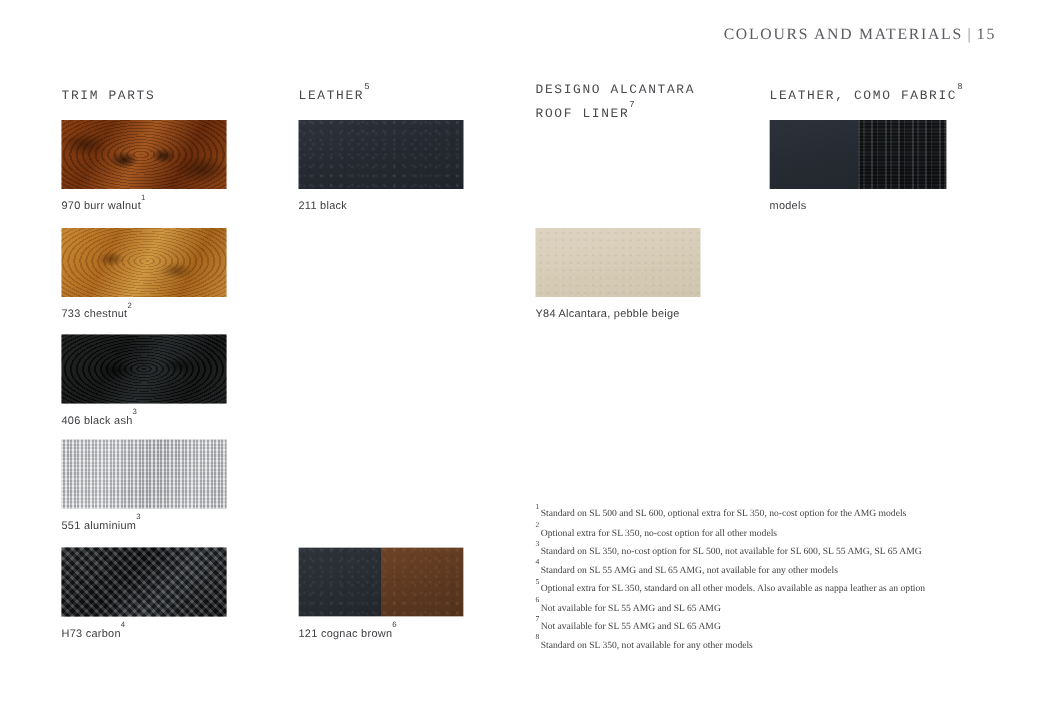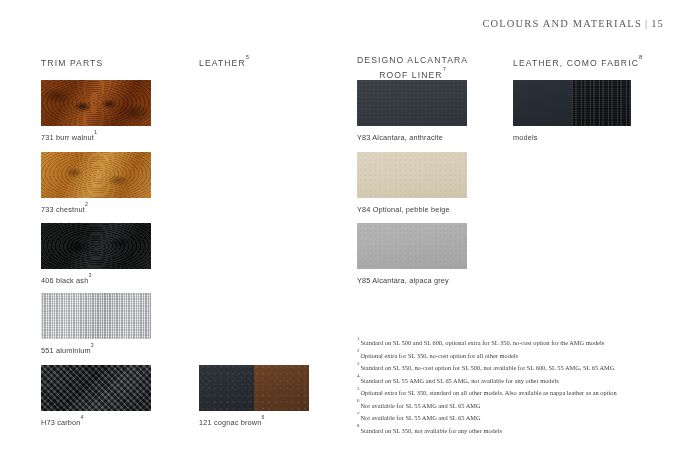--- a/index.html
+++ b/index.html
@@ -16,24 +16,24 @@
     position: absolute; top: 18px; right: 36px;
     font-family: "Liberation Serif", serif;
     font-size: 10.5px; letter-spacing: 1.15px;
     color: #5b5b60; white-space: nowrap;
   }
   .running-header .sep { padding: 0 3px; color: #8a8a8e; }
 
   
   .col-head {
     position: absolute;
-    font-family: Liberation Sans, sans-serif;
+    font-family: Liberation Mono, monospace;
     font-size: 8.6px; letter-spacing: 1.1px;
     color: #4a4a4e; line-height: 11.5px;
-    text-transform: uppercase; white-space: pre-line; text-align: center;
+    text-transform: uppercase; white-space: pre-line;
   }
   .col-head sup { font-size: 6px; letter-spacing: 0; top: -0.45em; position: relative; }
   .ch1 { left: 41px;  top: 55px; }
   .ch2 { left: 199px; top: 55px; }
   .ch3 { left: 357px; top: 55px; }
   .ch4 { left: 513px; top: 55px; }
 
   
   .swatch-wrap { position: absolute; }
   .swatch {
@@ -190,60 +190,56 @@
   </div>
 
   <div class="col-head ch1"><span>TRIM PARTS</span><sup></sup></div>
   <div class="col-head ch2"><span>LEATHER</span><sup>5</sup></div>
   <div class="col-head ch3"><span>DESIGNO ALCANTARA
 ROOF LINER</span><sup>7</sup></div>
   <div class="col-head ch4"><span>LEATHER, COMO FABRIC</span><sup>8</sup></div>
 
   <div class="swatch-wrap c1 r1">
     <div class="swatch m-walnut"></div>
-    <div class="caption"><span>731 burr walnut</span><sup>1</sup></div>
+    <div class="caption"><span>970 burr walnut</span><sup>1</sup></div>
   </div>
   <div class="swatch-wrap c1 r2">
     <div class="swatch m-chestnut"></div>
     <div class="caption"><span>733 chestnut</span><sup>2</sup></div>
   </div>
   <div class="swatch-wrap c1 r3">
     <div class="swatch m-blackash"></div>
     <div class="caption"><span>406 black ash</span><sup>3</sup></div>
   </div>
   <div class="swatch-wrap c1 r4">
     <div class="swatch m-aluminium"></div>
     <div class="caption"><span>551 aluminium</span><sup>3</sup></div>
   </div>
   <div class="swatch-wrap c1 r5">
     <div class="swatch m-carbon"></div>
     <div class="caption"><span>H73 carbon</span><sup>4</sup></div>
   </div>
 
+  <div class="swatch-wrap c2 r1">
+    <div class="swatch m-l-black grain"></div>
+    <div class="caption"><span>211 black</span><sup></sup></div>
+  </div>
   <div class="swatch-wrap c2 r5">
     <div class="swatch grain">
       <div class="split">
         <div class="cb-left"></div>
         <div class="cb-right"></div>
       </div>
     </div>
     <div class="caption"><span>121 cognac brown</span><sup>6</sup></div>
   </div>
 
-  <div class="swatch-wrap c3 r1">
-    <div class="swatch m-a-anthracite suede"></div>
-    <div class="caption"><span>Y83 Alcantara, anthracite</span><sup></sup></div>
-  </div>
   <div class="swatch-wrap c3 r2">
     <div class="swatch m-a-pebble suede"></div>
-    <div class="caption"><span>Y84 Optional, pebble beige</span><sup></sup></div>
-  </div>
-  <div class="swatch-wrap c3 r3">
-    <div class="swatch m-a-alpaca suede"></div>
-    <div class="caption"><span>Y85 Alcantara, alpaca grey</span><sup></sup></div>
+    <div class="caption"><span>Y84 Alcantara, pebble beige</span><sup></sup></div>
   </div>
 
   <div class="swatch-wrap c4 r1">
     <div class="swatch wide">
       <div class="split">
         <div class="cf-left"></div>
         <div class="cf-right"></div>
       </div>
     </div>
     <div class="caption"><span>models</span><sup></sup></div>

